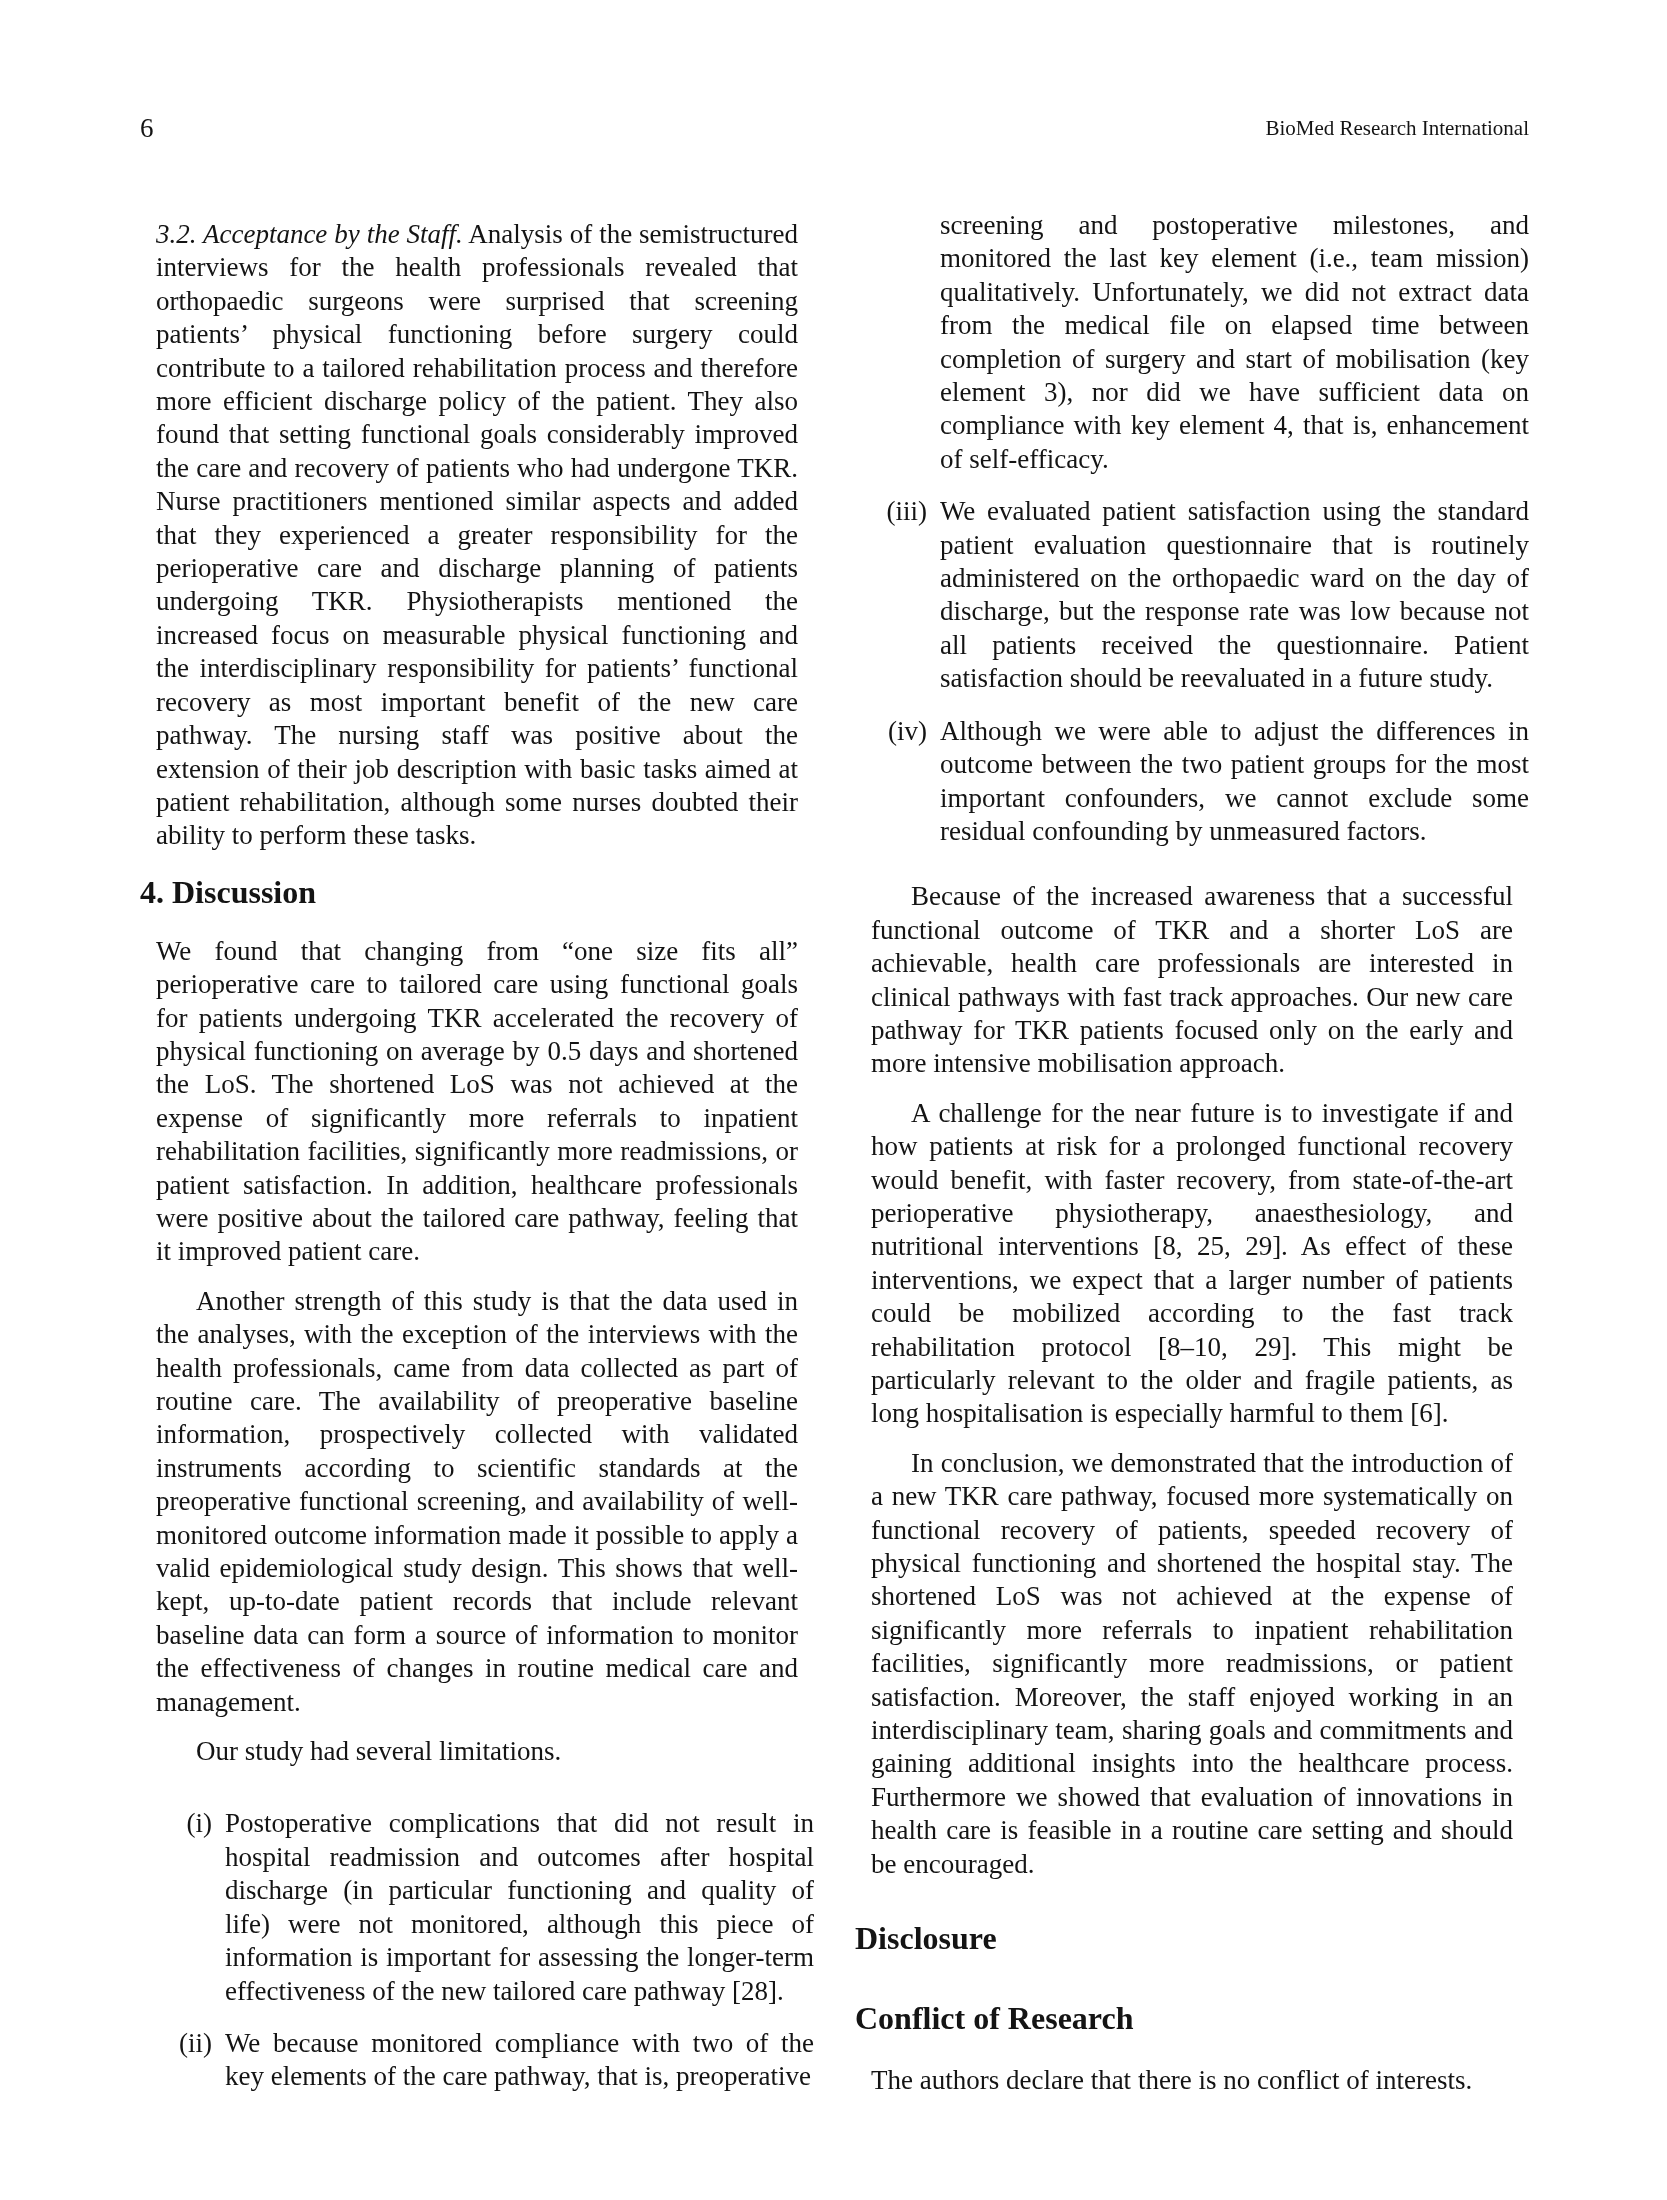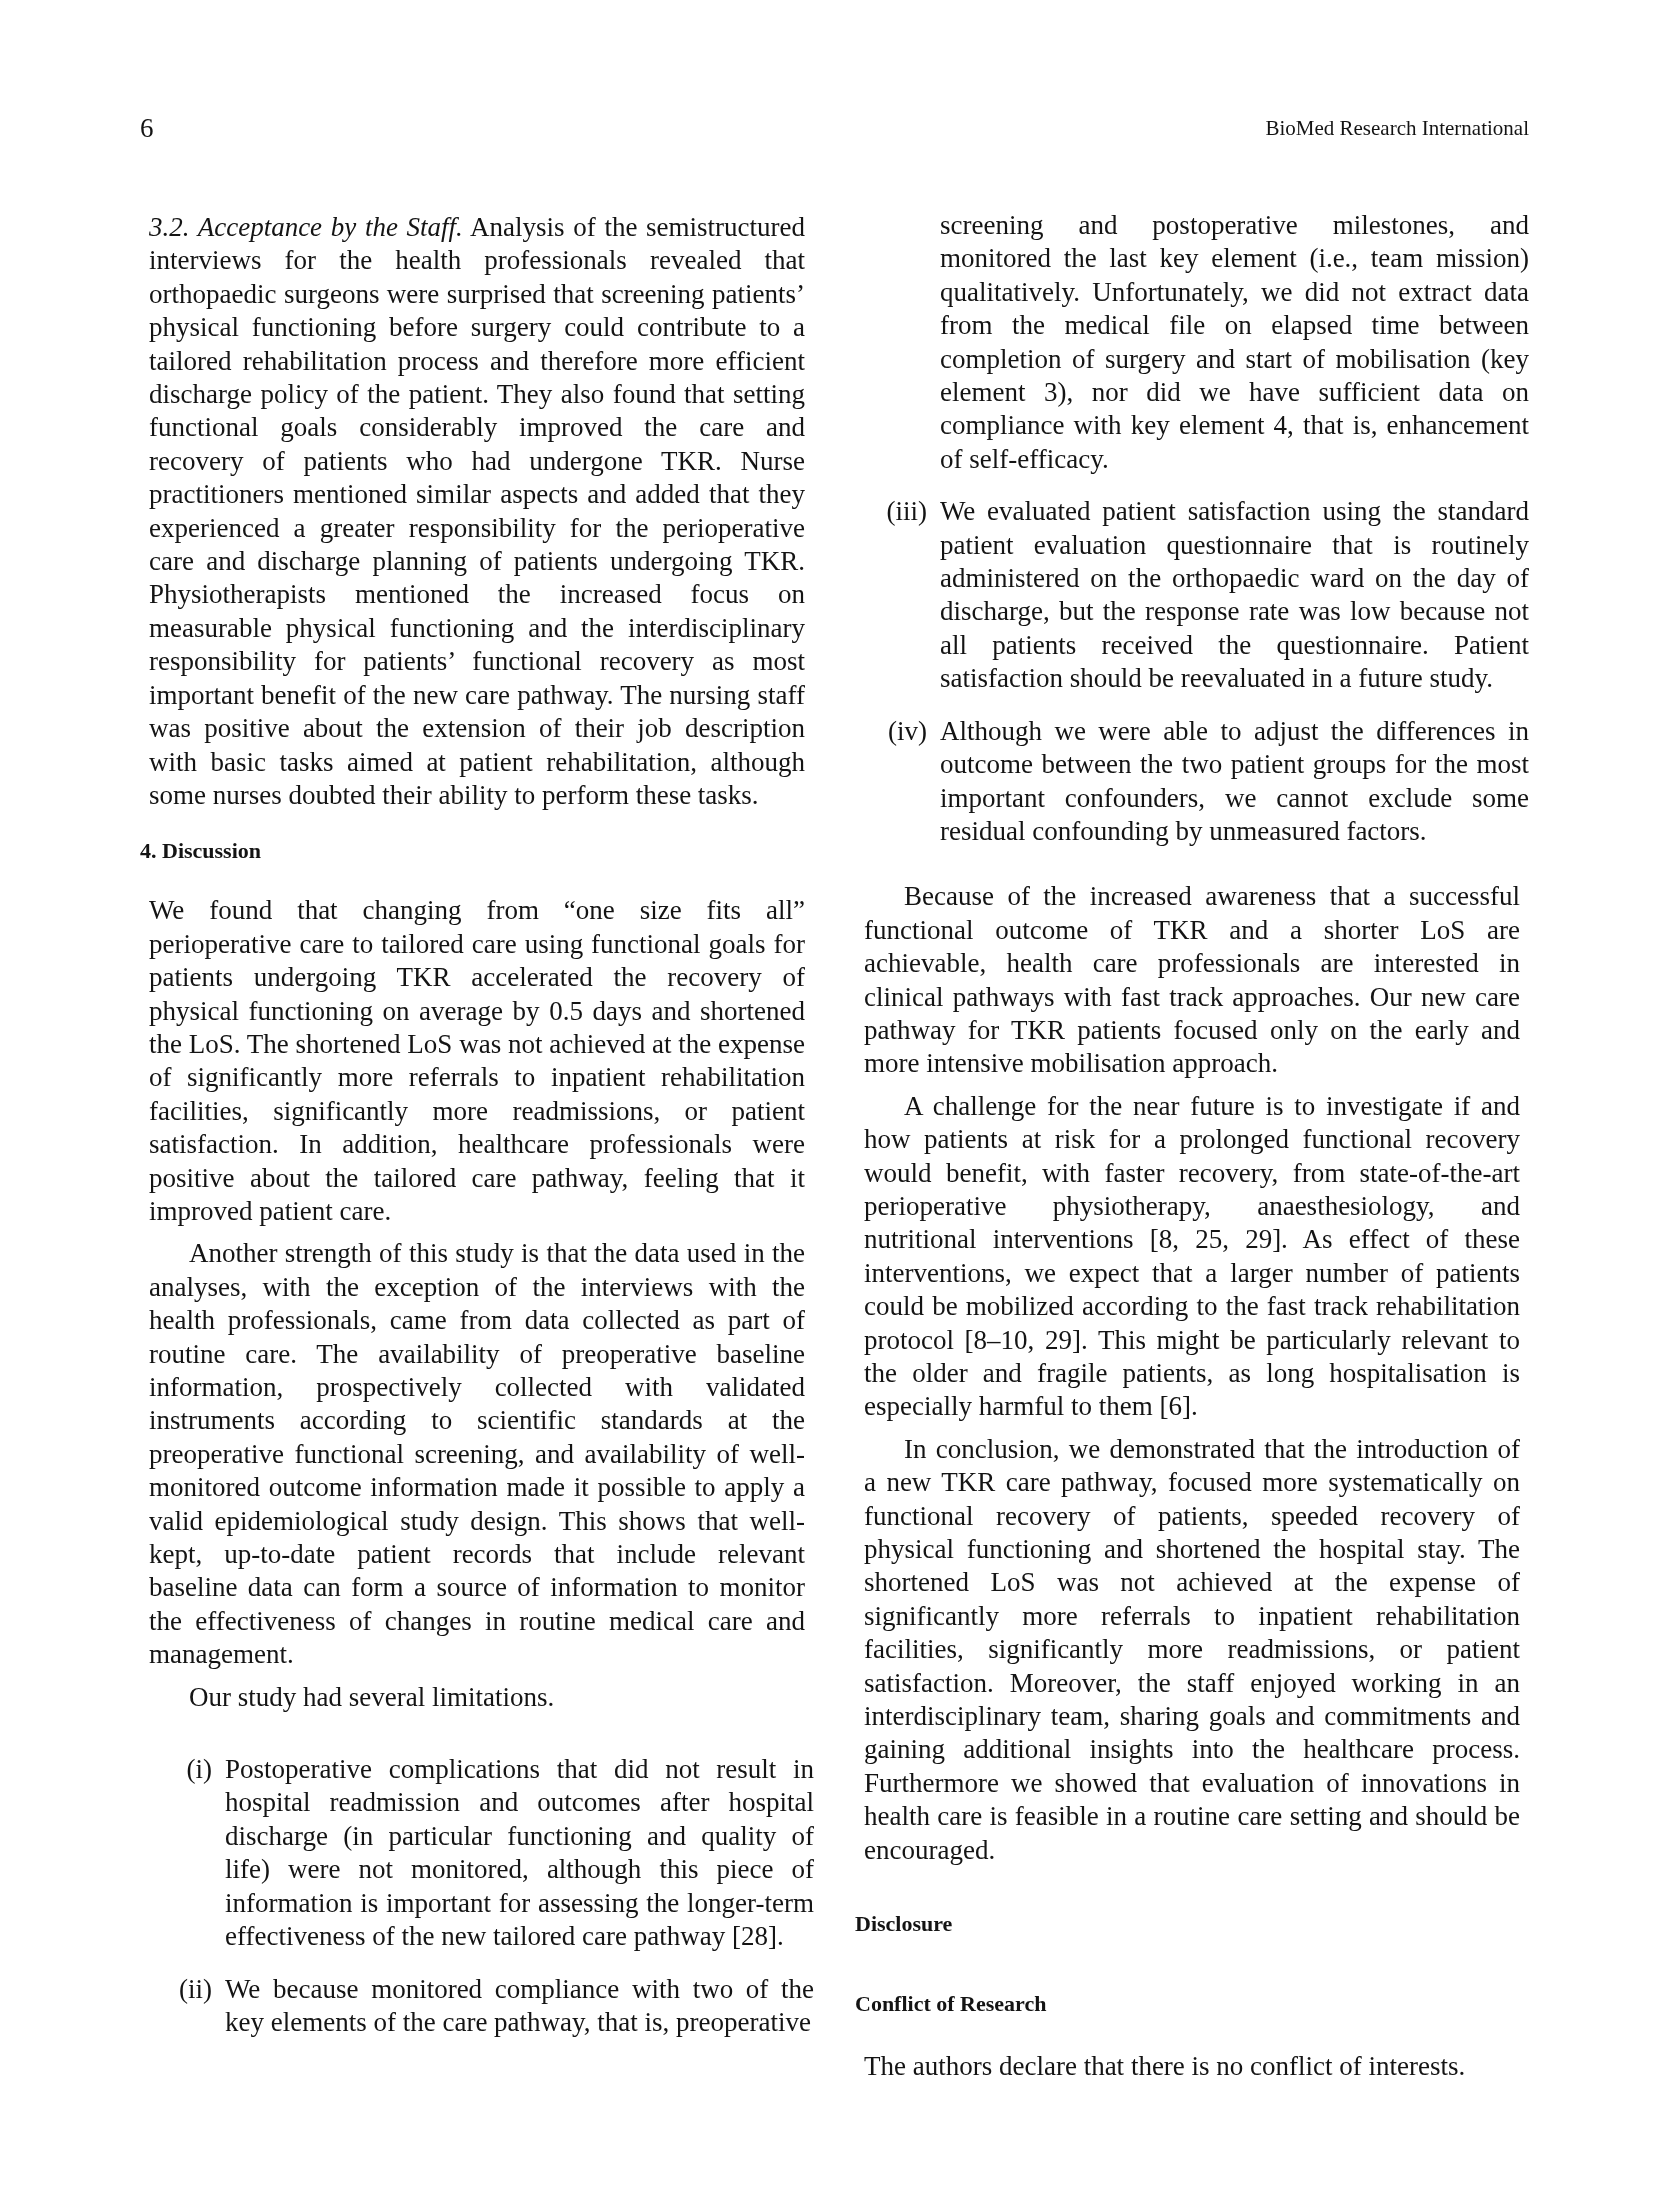--- a/index.html
+++ b/index.html
@@ -26,26 +26,26 @@
   .col{
     position:absolute;
     top:202px;
     width:674px;
     font-size:27px;
     line-height:33.4px;
     text-align:justify;
   }
   .col-left{left:140px;}
   .col-right{left:855px;}
-  .col p{margin:9px;text-indent:40px;}
+  .col p{margin:16px;text-indent:40px;}
   .col p.noindent{text-indent:0;}
   .lead-italic{font-style:italic;}
   .sec-heading{
     font-weight:bold;
-    font-size:22px;
+    font-size:32px;
     line-height:34px;
     text-align:left;
     text-indent:0;
     margin:0;
   }
   .h-discussion{margin:22px 0 26px 0;}
   .h-disclosure{margin:40px 0 27px 0;}
   .h-conflict{margin:46px 0 29px 0;}
   .list{margin:0;}
   .list-item{

